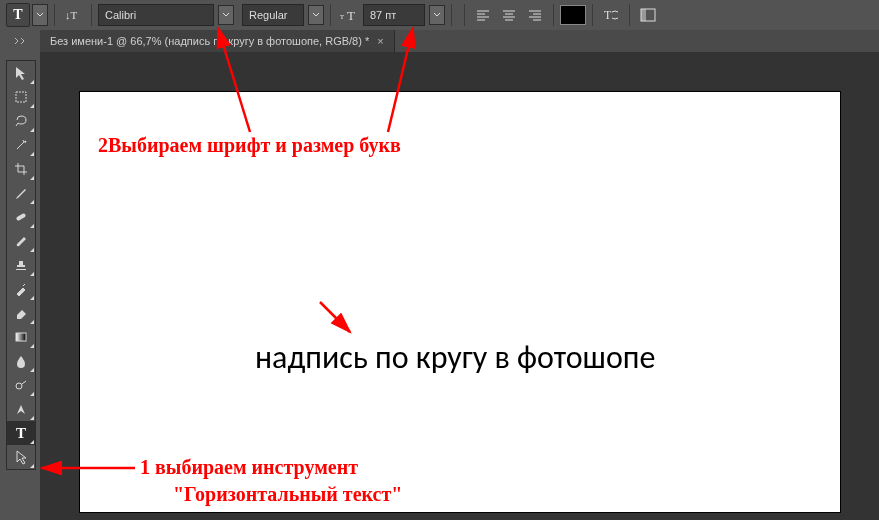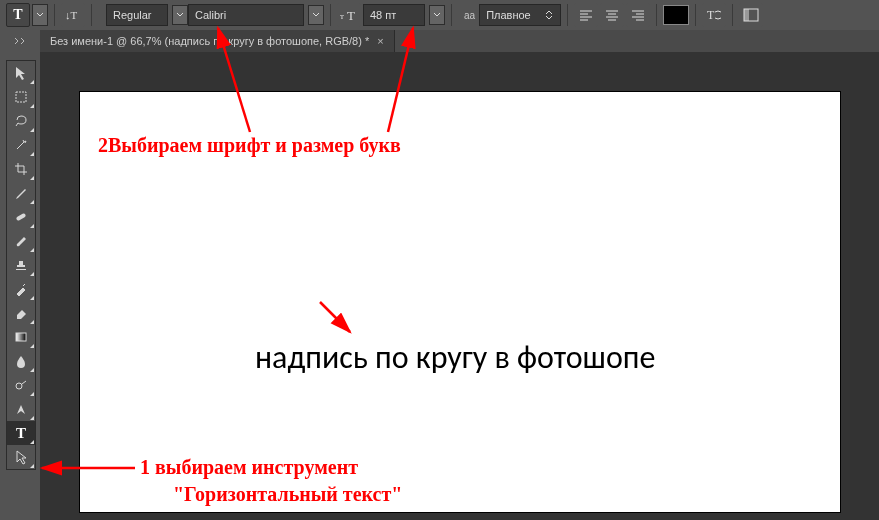--- a/index.html
+++ b/index.html
@@ -195,72 +195,61 @@
 
   <div class="opt-item">
     <div class="icon-btn">
       <svg width="16" height="14">
         <text x="0" y="11" font-size="11" font-family="Georgia" fill="#ddd">↓T</text>
       </svg>
     </div>
   </div>
   <div class="opt-sep"></div>
 
+  <div class="opt-item">
+    <div class="combo" style="width:104px;">
+      <span class="combo-text">Calibri</span>
+    </div>
+    <div class="combo-arrow">
+      <svg width="8" height="6">
+          <path d="M1 1 L4 4 L7 1" stroke="#ddd" stroke-width="1" fill="none"></path>
+        </svg>
+    </div>
+  </div>
+
   <div class="opt-item" style="margin-left:8px;">
     <div class="combo" style="width:50px;">
       <span class="combo-text">Regular</span>
-    </div>
-    <div class="combo-arrow">
-      <svg width="8" height="6">
-          <path d="M1 1 L4 4 L7 1" stroke="#ddd" stroke-width="1" fill="none"></path>
-        </svg>
-    </div>
-  </div>
-
-  <div class="opt-item">
-    <div class="combo" style="width:104px;">
-      <span class="combo-text">Calibri</span>
     </div>
     <div class="combo-arrow">
       <svg width="8" height="6">
           <path d="M1 1 L4 4 L7 1" stroke="#ddd" stroke-width="1" fill="none"></path>
         </svg>
     </div>
   </div>
   <div class="opt-sep"></div>
 
   <div class="opt-item">
     <div class="icon-btn">
       <svg width="18" height="14">
         <text x="0" y="11" font-size="9" font-family="Georgia" fill="#ddd">т</text>
         <text x="7" y="12" font-size="13" font-family="Georgia" fill="#ddd">T</text>
       </svg>
     </div>
     <div class="combo" style="width:50px;margin-left:2px;">
-      <span class="combo-text">48 пт</span>
+      <span class="combo-text">87 пт</span>
     </div>
     <div class="combo-arrow">
       <svg width="8" height="6">
           <path d="M1 1 L4 4 L7 1" stroke="#ddd" stroke-width="1" fill="none"></path>
         </svg>
     </div>
   </div>
   <div class="opt-sep"></div>
 
-  <div class="opt-item">
-    <span class="mini-label">aа</span>
-    <div class="combo" style="width:70px;">
-      <span class="combo-text">Плавное</span>
-      <div class="combo-arrow" style="margin-left:auto;background:#3a3a3a;border:none;">
-        <svg width="8" height="10">
-          <path d="M1 4 L4 1 L7 4 M1 6 L4 9 L7 6" stroke="#ddd" stroke-width="1" fill="none"></path>
-        </svg>
-      </div>
-    </div>
-  </div>
   <div class="opt-sep"></div>
 
   <div class="opt-item" style="gap:2px;">
     <div class="icon-btn">
       <svg width="14" height="12">
           <path d="M1 2h12M1 5h8M1 8h12M1 11h8" stroke="#ddd" stroke-width="1"></path>
         </svg>
     </div>
     <div class="icon-btn">
       <svg width="14" height="12">

